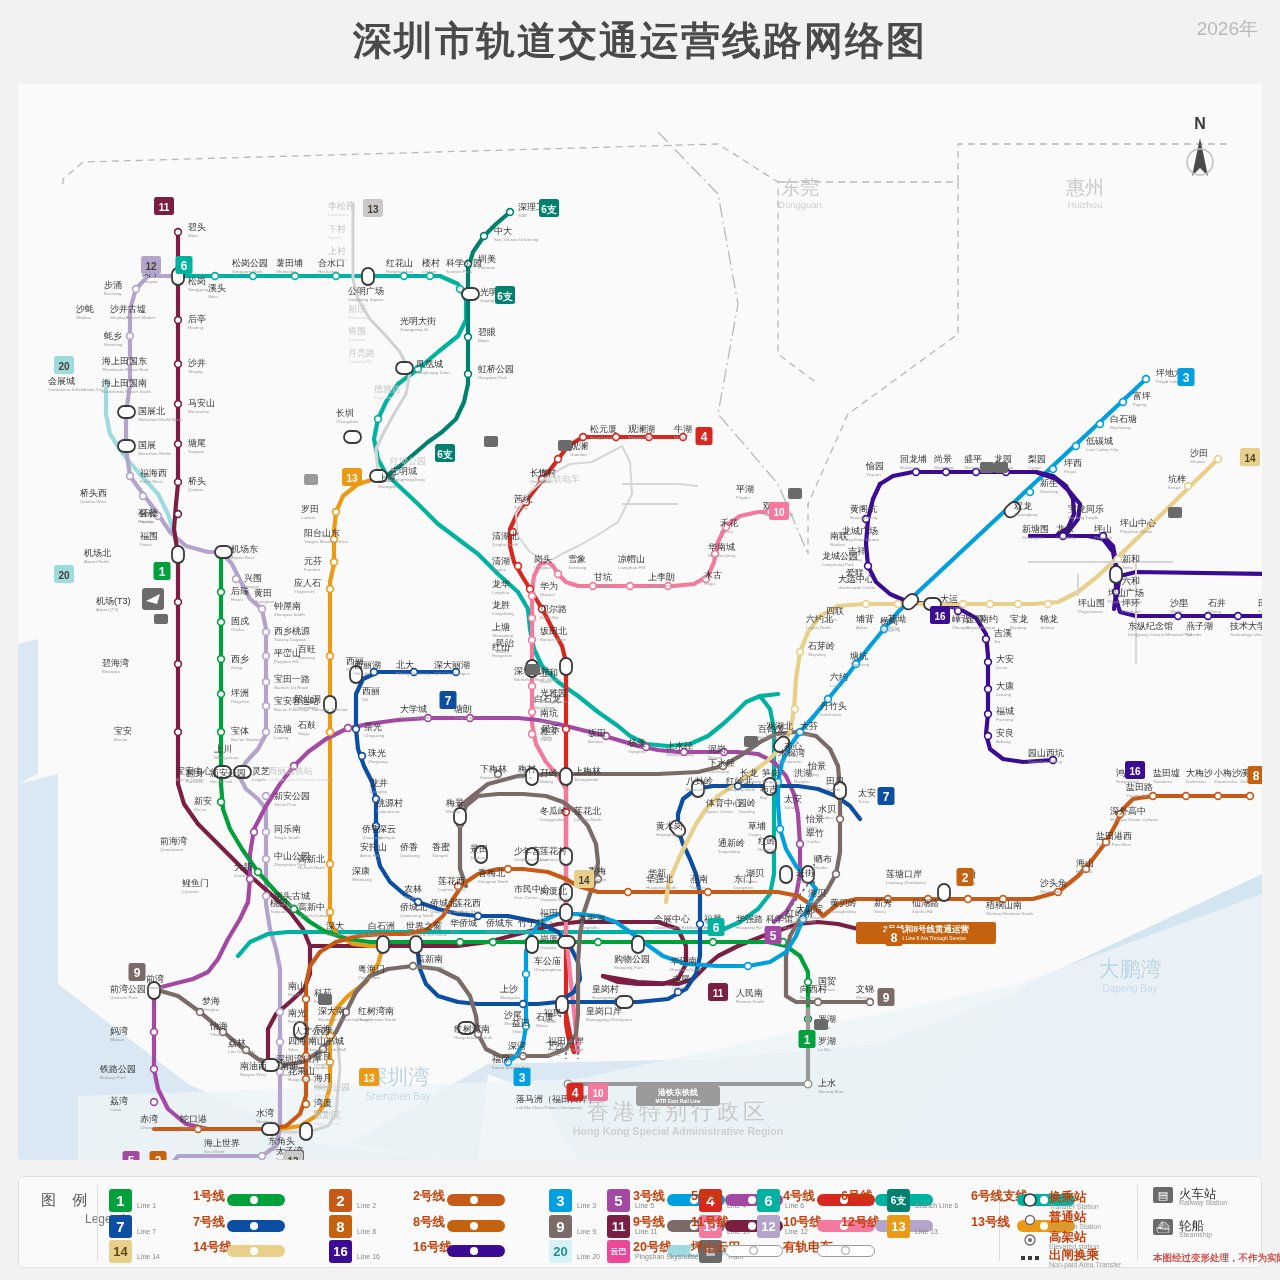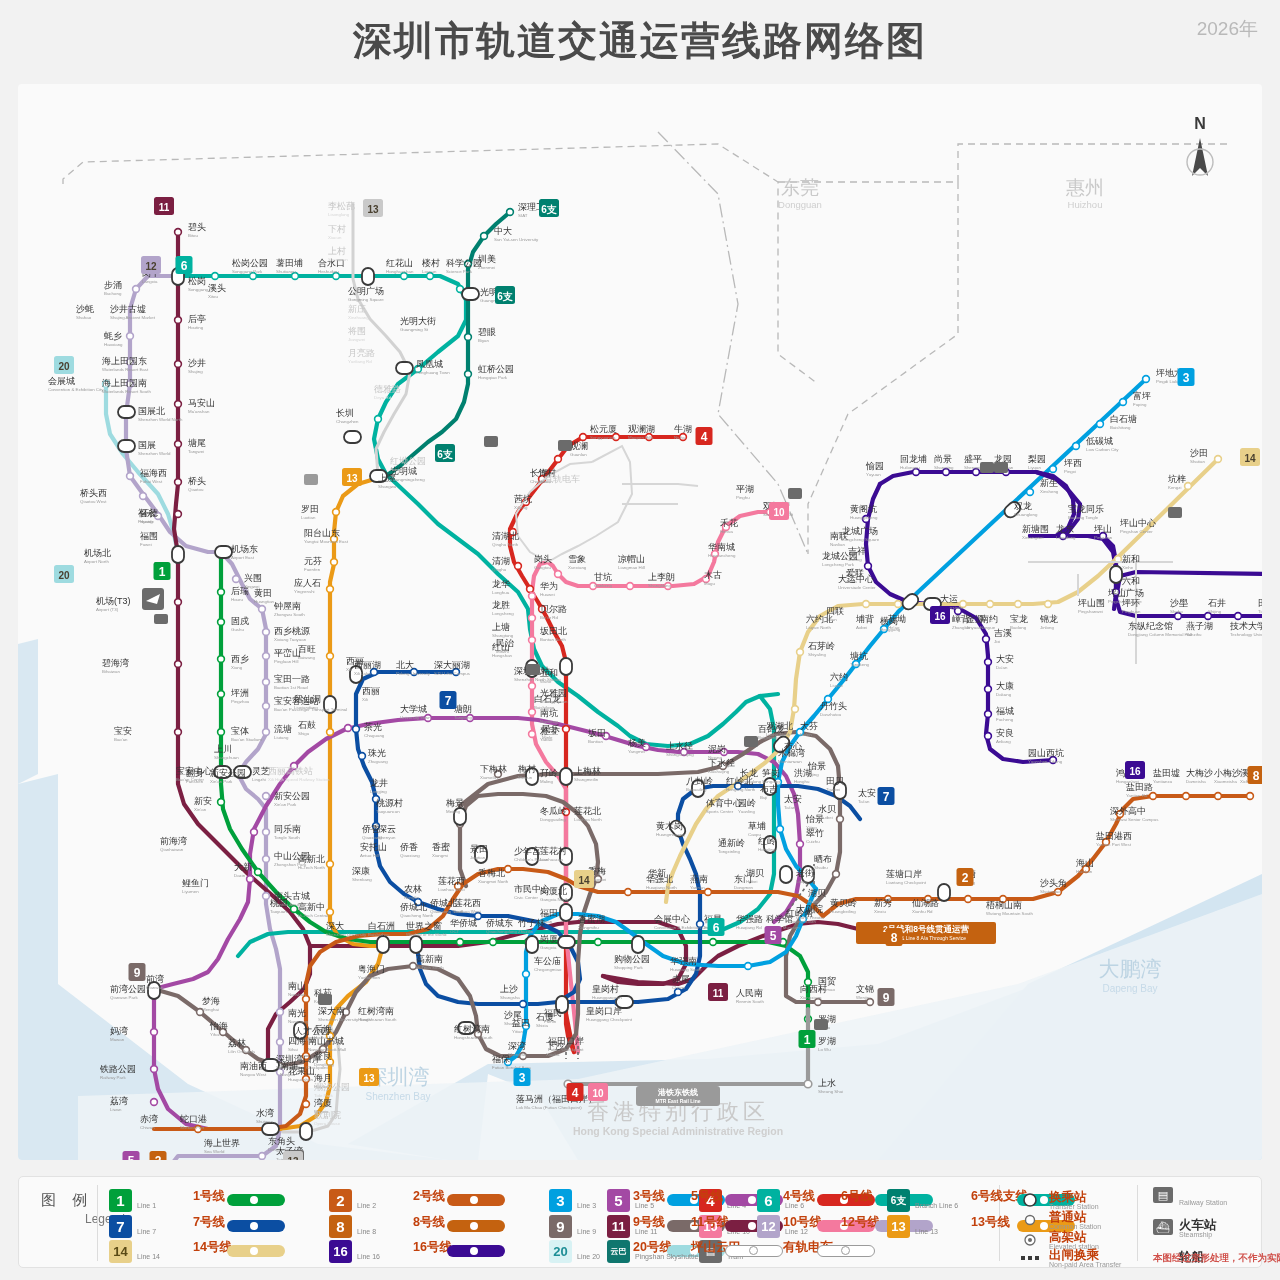--- a/index.html
+++ b/index.html
@@ -57,21 +57,21 @@
   .sym-item{position:absolute;font-size:12px;}
   .sym-cn{position:absolute;left:34px;top:-2px;font-size:12.5px;color:#c2410c;white-space:nowrap;font-weight:bold;}
   .sym-en{position:absolute;left:34px;top:12px;font-size:7px;color:#999;white-space:nowrap;}
   .sym-glyph{position:absolute;left:4px;top:1px;width:22px;height:16px;}
 
   .fac-item{position:absolute;}
   .fac-box{
     position:absolute;left:0;top:0;width:20px;height:16px;background:#6b6b6b;border-radius:2px;
     color:#fff;font-size:11px;line-height:16px;text-align:center;
   }
-  .fac-cn{position:absolute;left:26px;top:-1px;font-size:12.5px;color:#333;white-space:nowrap;font-weight:bold;margin-top:31px;}
+  .fac-cn{position:absolute;left:26px;top:-1px;font-size:12.5px;color:#333;white-space:nowrap;font-weight:normal;}
   .fac-en{position:absolute;left:26px;top:12px;font-size:7px;color:#999;white-space:nowrap;}
 
   .disclaimer{position:absolute;font-size:8.5px;color:#d0504a;line-height:1.45;}
   .disclaimer .l1{font-weight:bold;font-size:9.5px;}
 
   
   .stn-cn{font-size:9px;fill:#333;font-family:"Liberation Sans",sans-serif;}
   .stn-en{font-size:4.4px;fill:#999;font-family:"Liberation Sans",sans-serif;}
   .stn-cn.ghost{fill:#c6c6c6;}
   .stn-en.ghost{fill:#d6d6d6;}
@@ -1517,21 +1517,21 @@
       </div>
       <div class="lg-item" style="left:680px;top:63px;">
         <div class="lg-badge" style="background:#6b6b6b;font-size:10px;">▤</div>
         <div class="lg-name-cn">有轨电车</div>
         <div class="lg-name-en">Tram</div>
         <div class="lg-bar hollow" style="left:118px;">
             <span class="dot"></span>
           </div>
       </div>
       <div class="lg-item" style="left:588px;top:63px;">
-        <div class="lg-badge" style="background:#0f766e;font-size:8px;">云巴</div>
+        <div class="lg-badge" style="background:#ec4899;font-size:8px;">云巴</div>
         <div class="lg-name-cn">坪山云巴</div>
         <div class="lg-name-en">Pingshan Skyshuttle</div>
         <div class="lg-bar hollow" style="left:118px;">
             <span class="dot"></span>
           </div>
       </div>
 
       <div class="sym-item" style="left:996px;top:14px;">
         <svg class="sym-glyph" viewBox="0 0 22 16">
           <rect x="5" y="2" width="12" height="12" rx="6" fill="#fff" stroke="#3a3a3a" stroke-width="1.6"></rect>

